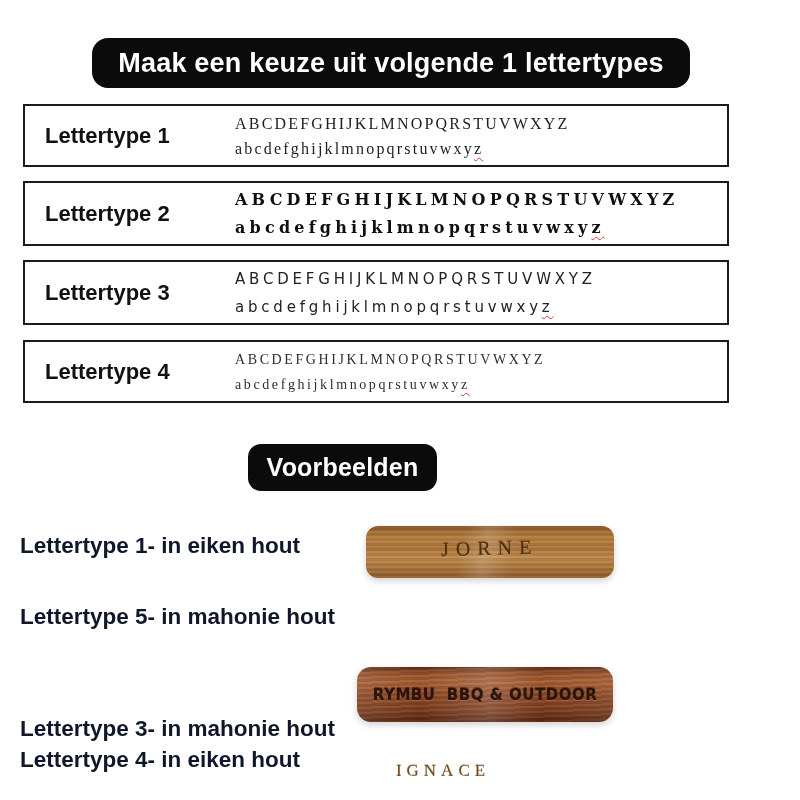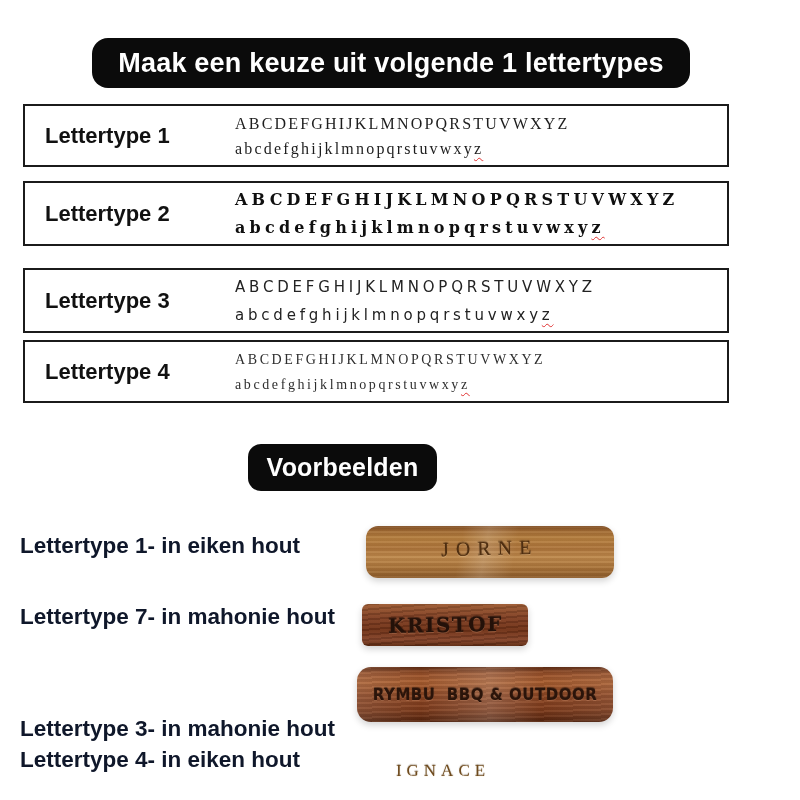--- a/index.html
+++ b/index.html
@@ -17,21 +17,21 @@
   .pill-top { left:92px; top:38px; width:598px; height:50px; border-radius:16px; font-size:27px; }
   .pill-vb  { left:248px; top:444px; width:189px; height:47px; border-radius:13px; font-size:25px; }
 
   
   .type-box {
     position:absolute; left:23px; width:706px; background:#ffffff;
     border:2px solid #1b1b1b; display:flex; align-items:center;
   }
   .tb1 { top:104px; height:63px; }
   .tb2 { top:181px; height:65px; }
-  .tb3 { top:260px; height:65px;margin-top:8px; }
+  .tb3 { top:260px; height:65px; }
   .tb4 { top:340px; height:63px; }
   .type-label {
     margin-left:20px; font-size:22px; font-weight:700; color:#111111; white-space:nowrap;
   }
   .alpha {
     position:absolute; left:210px; top:50%; transform:translateY(-50%); white-space:nowrap;
   }
   .alpha span { display:block; white-space:nowrap; }
   .f1 { font-family:"Liberation Serif", serif; font-size:16px; letter-spacing:2.2px; color:#1d1d1d; line-height:25px; }
   .f2 { font-family:"DejaVu Serif", serif;   font-weight:700; font-size:16px; letter-spacing:4.2px; color:#0f0f0f; line-height:28px; }
@@ -149,24 +149,21 @@
 
   <div class="pill pill-vb">
     <span>Voorbeelden</span>
   </div>
 
   <span class="ex-label exl1">Lettertype 1- in eiken hout</span>
   <div class="wood wood-1">
     <span class="eng-1">JORNE</span>
   </div>
 
-  <span class="ex-label exl2">Lettertype 7- in mahonie hout</span>
-  <div class="wood wood-2">
-    <span class="eng-2">KRISTOF</span>
-  </div>
+  <span class="ex-label exl2">Lettertype 5- in mahonie hout</span>
 
   <span class="ex-label exl3">Lettertype 3- in mahonie hout</span>
   <div class="wood wood-3">
     <span class="eng-3">RYMBU  BBQ &amp; OUTDOOR</span>
   </div>
 
   <span class="ex-label exl4">Lettertype 4- in eiken hout</span>
   <div class="wood wood-4">
     <span class="eng-4">IGNACE</span>
   </div>

